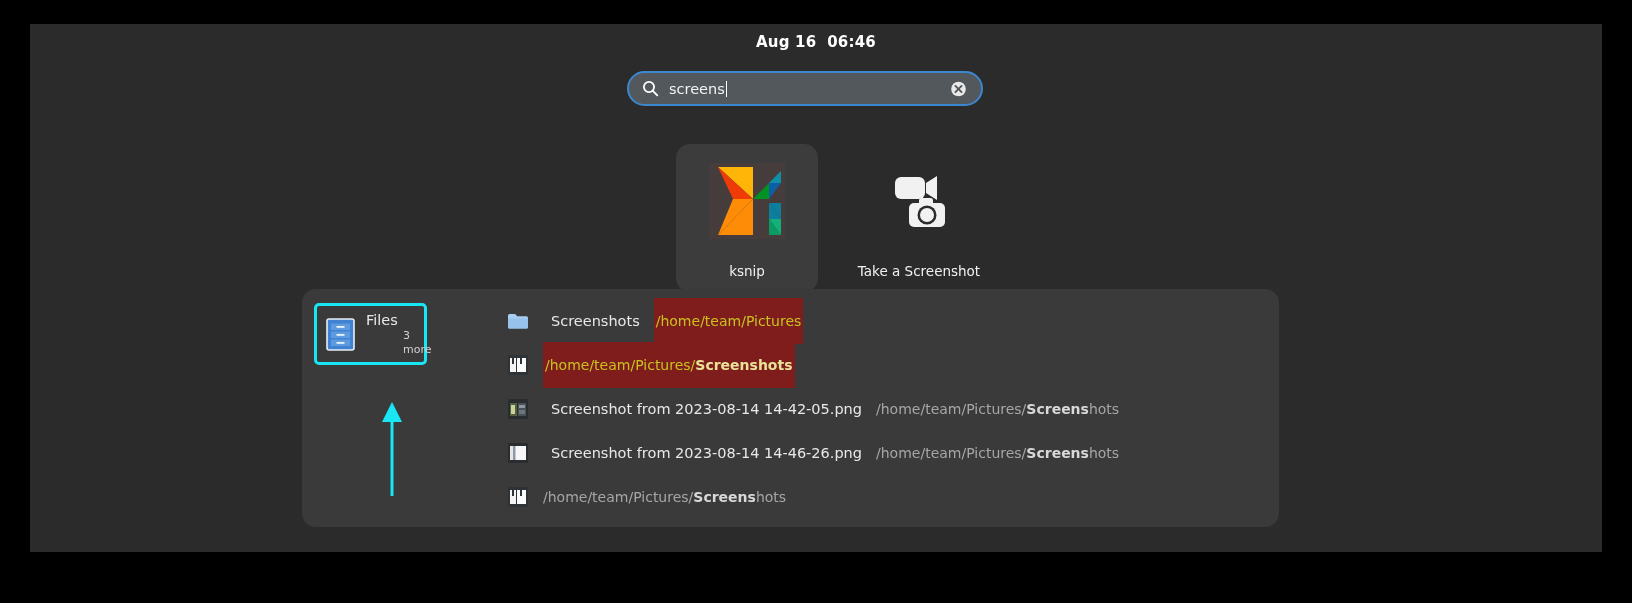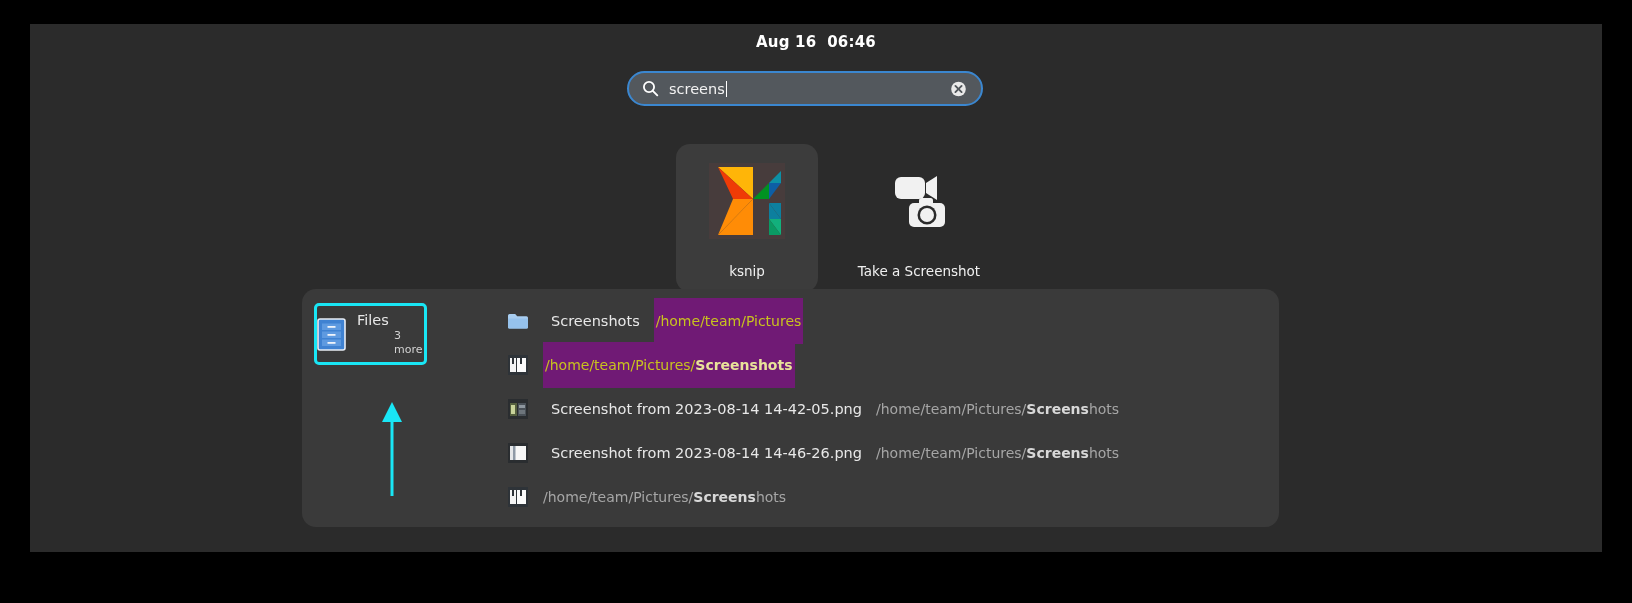--- a/index.html
+++ b/index.html
@@ -152,20 +152,21 @@
     position: absolute;
     left: 12px;
     top: 14px;
     width: 113px;
     height: 62px;
     box-sizing: border-box;
     border: 3px solid #19e6f5;
     border-radius: 5px;
     display: flex;
     align-items: center;
+    padding-left: 9px;
   }
   #files-cabinet-icon {
     width: 29px;
     height: 33px;
     flex: none;
   }
   #files-texts {
     margin-left: 11px;
     display: flex;
     flex-direction: column;
@@ -209,21 +210,21 @@
     white-space: nowrap;
   }
   .row-path {
     margin-left: 7px;
     font-size: 14px;
     white-space: nowrap;
   }
   .row-path .seg-plain { font-weight: normal; }
   .row-path .seg-bold { font-weight: bold; }
   .row-path.hl {
-    background: #701a75;
+    background: #7f1d1d;
     color: #c8c21f;
     padding: 15px 2px;
   }
   .row-path.hl .seg-bold { color: #e9e39a; }
   .row-path.dim {
     color: #a6a6a6;
   }
   .row-path.dim .seg-bold { color: #d8d8d8; }
 
   

